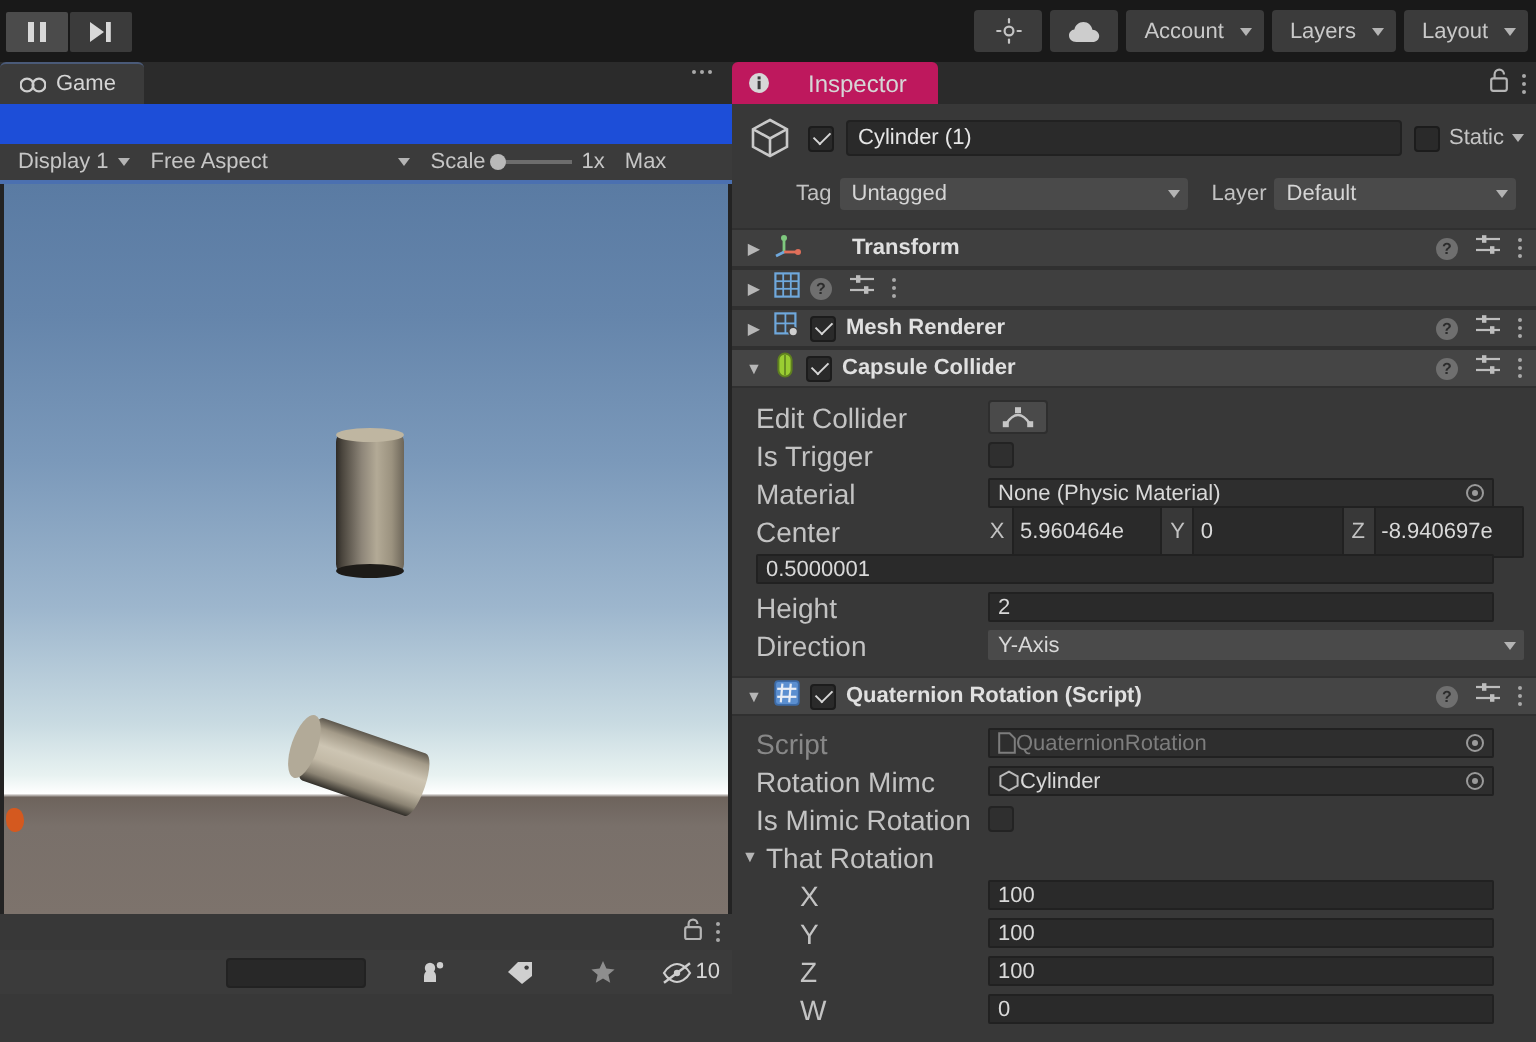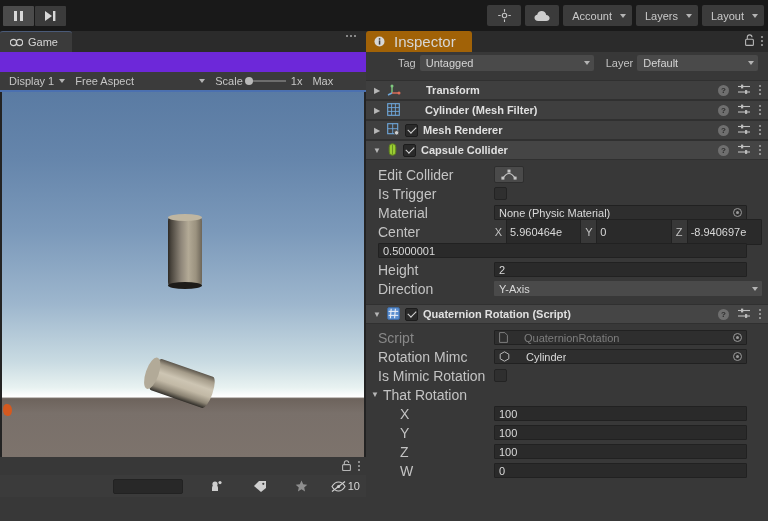--- a/index.html
+++ b/index.html
@@ -48,21 +48,21 @@
   .caret {
     width: 0; height: 0;
     border-left: 3.5px solid transparent;
     border-right: 3.5px solid transparent;
     border-top: 4px solid #b4b4b4;
   }
 
   
   .game-panel {
     position: absolute; left: 0; top: 31px; width: 366px; height: 372px;
-    background: #6d28d9;
+    background: #1d4ed8;
   }
   .tabstrip {
     position: relative; height: 21px; background: #2b2b2b;
     display: flex; align-items: flex-end;
   }
   .tab {
     height: 21px; background: #3b3b3b;
     display: flex; align-items: center; gap: 5px;
     padding: 0 14px 0 10px; color: #d6d6d6; font-size: 11px;
     border-top-left-radius: 3px; border-top-right-radius: 3px;
@@ -144,23 +144,23 @@
   
   .inspector {
     position: absolute; left: 366px; top: 31px; width: 402px; height: 490px;
     background: #383838;
   }
   .insp-tabstrip {
     position: relative; height: 21px; background: #2b2b2b;
     display: flex; align-items: flex-end;
   }
   .insp-tab {
-    height: 21px; background: #a16207;
-    display: flex; align-items: center; gap: 9px;
-    padding: 0 16px 0 8px; color: #d6d6d6; font-size: 15px;
+    height: 21px; background: #be185d;
+    display: flex; align-items: center; gap: 19px;
+    padding: 0 16px 0 8px; color: #d6d6d6; font-size: 12px;
     border-top-left-radius: 3px; border-top-right-radius: 3px;
   }
   .insp-tab-right { position: absolute; right: 5px; top: 3px; display: flex; align-items: center; gap: 7px; }
 
   .insp-body { height: 469px; background: #383838; overflow: hidden; }
 
   .name-row { display: flex; align-items: center; height: 34px; padding: 0 6px; gap: 6px; }
   .go-icon { width: 26px; height: 26px; display: flex; align-items: center; justify-content: center; position: relative; }
   .cb {
     width: 13px; height: 13px; background: #2a2a2a; border: 1px solid #1c1c1c; border-radius: 2px;
@@ -223,21 +223,21 @@
     flex: 1; min-width: 0; height: 15px; background: #2a2a2a; border: 1px solid #212121; border-radius: 1px;
     display: flex; align-items: center; padding: 12px 3px; color: #d9d9d9; font-size: 11px;
     overflow: hidden; white-space: nowrap;
   }
   .select-field {
     flex: 1; height: 15px; background: #4a4a4a; border-radius: 1px;
     display: flex; align-items: center; justify-content: space-between; padding: 0 4px 0 5px;
     color: #d8d8d8; font-size: 11px; margin-right: 6px;
   }
   .spacer6 { height: 6px; }
-  .obj-tag { display: flex; align-items: center; gap: 16px; overflow: hidden; }
+  .obj-tag { display: flex; align-items: center; gap: 0; overflow: hidden; }
 </style>
 </head>
 <body>
 
 <div id="root">
 
   <div class="toolbar">
     <div class="play-group">
       <div class="tbtn active">
         <svg width="9" height="10" viewBox="0 0 9 10">
@@ -397,20 +397,38 @@
         <span class="kebab">
             <i></i>
             <i></i>
             <i></i>
           </span>
       </div>
     </div>
 
     <div class="insp-body">
 
+      <div class="name-row">
+        <span class="go-icon">
+          <svg width="22" height="22" viewBox="0 0 22 22">
+            <path d="M11 2 L19.5 6.6 L19.5 15.4 L11 20 L2.5 15.4 L2.5 6.6 Z" fill="none" stroke="#c9c9c9" stroke-width="1.3"></path>
+            <path d="M2.5 6.6 L11 11.2 L19.5 6.6" fill="none" stroke="#c9c9c9" stroke-width="1.3"></path>
+            <path d="M11 11.2 L11 20" fill="none" stroke="#c9c9c9" stroke-width="1.3"></path>
+          </svg>
+        </span>
+        <span class="cb on"></span>
+        <span class="name-input">
+          <span>Cylinder (1)</span>
+        </span>
+        <span class="static-wrap">
+          <span class="cb"></span>
+          <span>Static</span>
+          <span class="caret"></span>
+        </span>
+      </div>
 
       <div class="tag-row">
         <span class="mini-label" style="margin-left:26px;">Tag</span>
         <span class="dropdown" style="width:174px;">
           <span>Untagged</span>
           <span class="caret"></span>
         </span>
         <span class="mini-label" style="margin-left:8px;">Layer</span>
         <span class="dropdown" style="flex:1; margin-right:4px;">
           <span>Default</span>
@@ -454,21 +472,20 @@
         <span class="foldout">▶</span>
         <span>
           <svg width="13" height="13" viewBox="0 0 13 13">
             <rect x="0.7" y="0.7" width="11.6" height="11.6" fill="none" stroke="#6fa8dc" stroke-width="1.1"></rect>
             <line x1="4.6" y1="0.7" x2="4.6" y2="12.3" stroke="#6fa8dc" stroke-width="0.9"></line>
             <line x1="8.4" y1="0.7" x2="8.4" y2="12.3" stroke="#6fa8dc" stroke-width="0.9"></line>
             <line x1="0.7" y1="4.6" x2="12.3" y2="4.6" stroke="#6fa8dc" stroke-width="0.9"></line>
             <line x1="0.7" y1="8.4" x2="12.3" y2="8.4" stroke="#6fa8dc" stroke-width="0.9"></line>
           </svg>
         </span>
-        <span class="comp-title" style="padding-left:20px;">Cylinder (Mesh Filter)</span>
         <span class="comp-right">
           <span class="q-icon">?</span>
           <span>
             <svg width="12" height="11" viewBox="0 0 12 11">
               <line x1="0" y1="2.5" x2="12" y2="2.5" stroke="#bdbdbd" stroke-width="1.1"></line>
               <line x1="0" y1="8" x2="12" y2="8" stroke="#bdbdbd" stroke-width="1.1"></line>
               <rect x="3" y="0.6" width="2.2" height="3.8" fill="#bdbdbd"></rect>
               <rect x="7" y="6.1" width="2.2" height="3.8" fill="#bdbdbd"></rect>
             </svg>
           </span>

